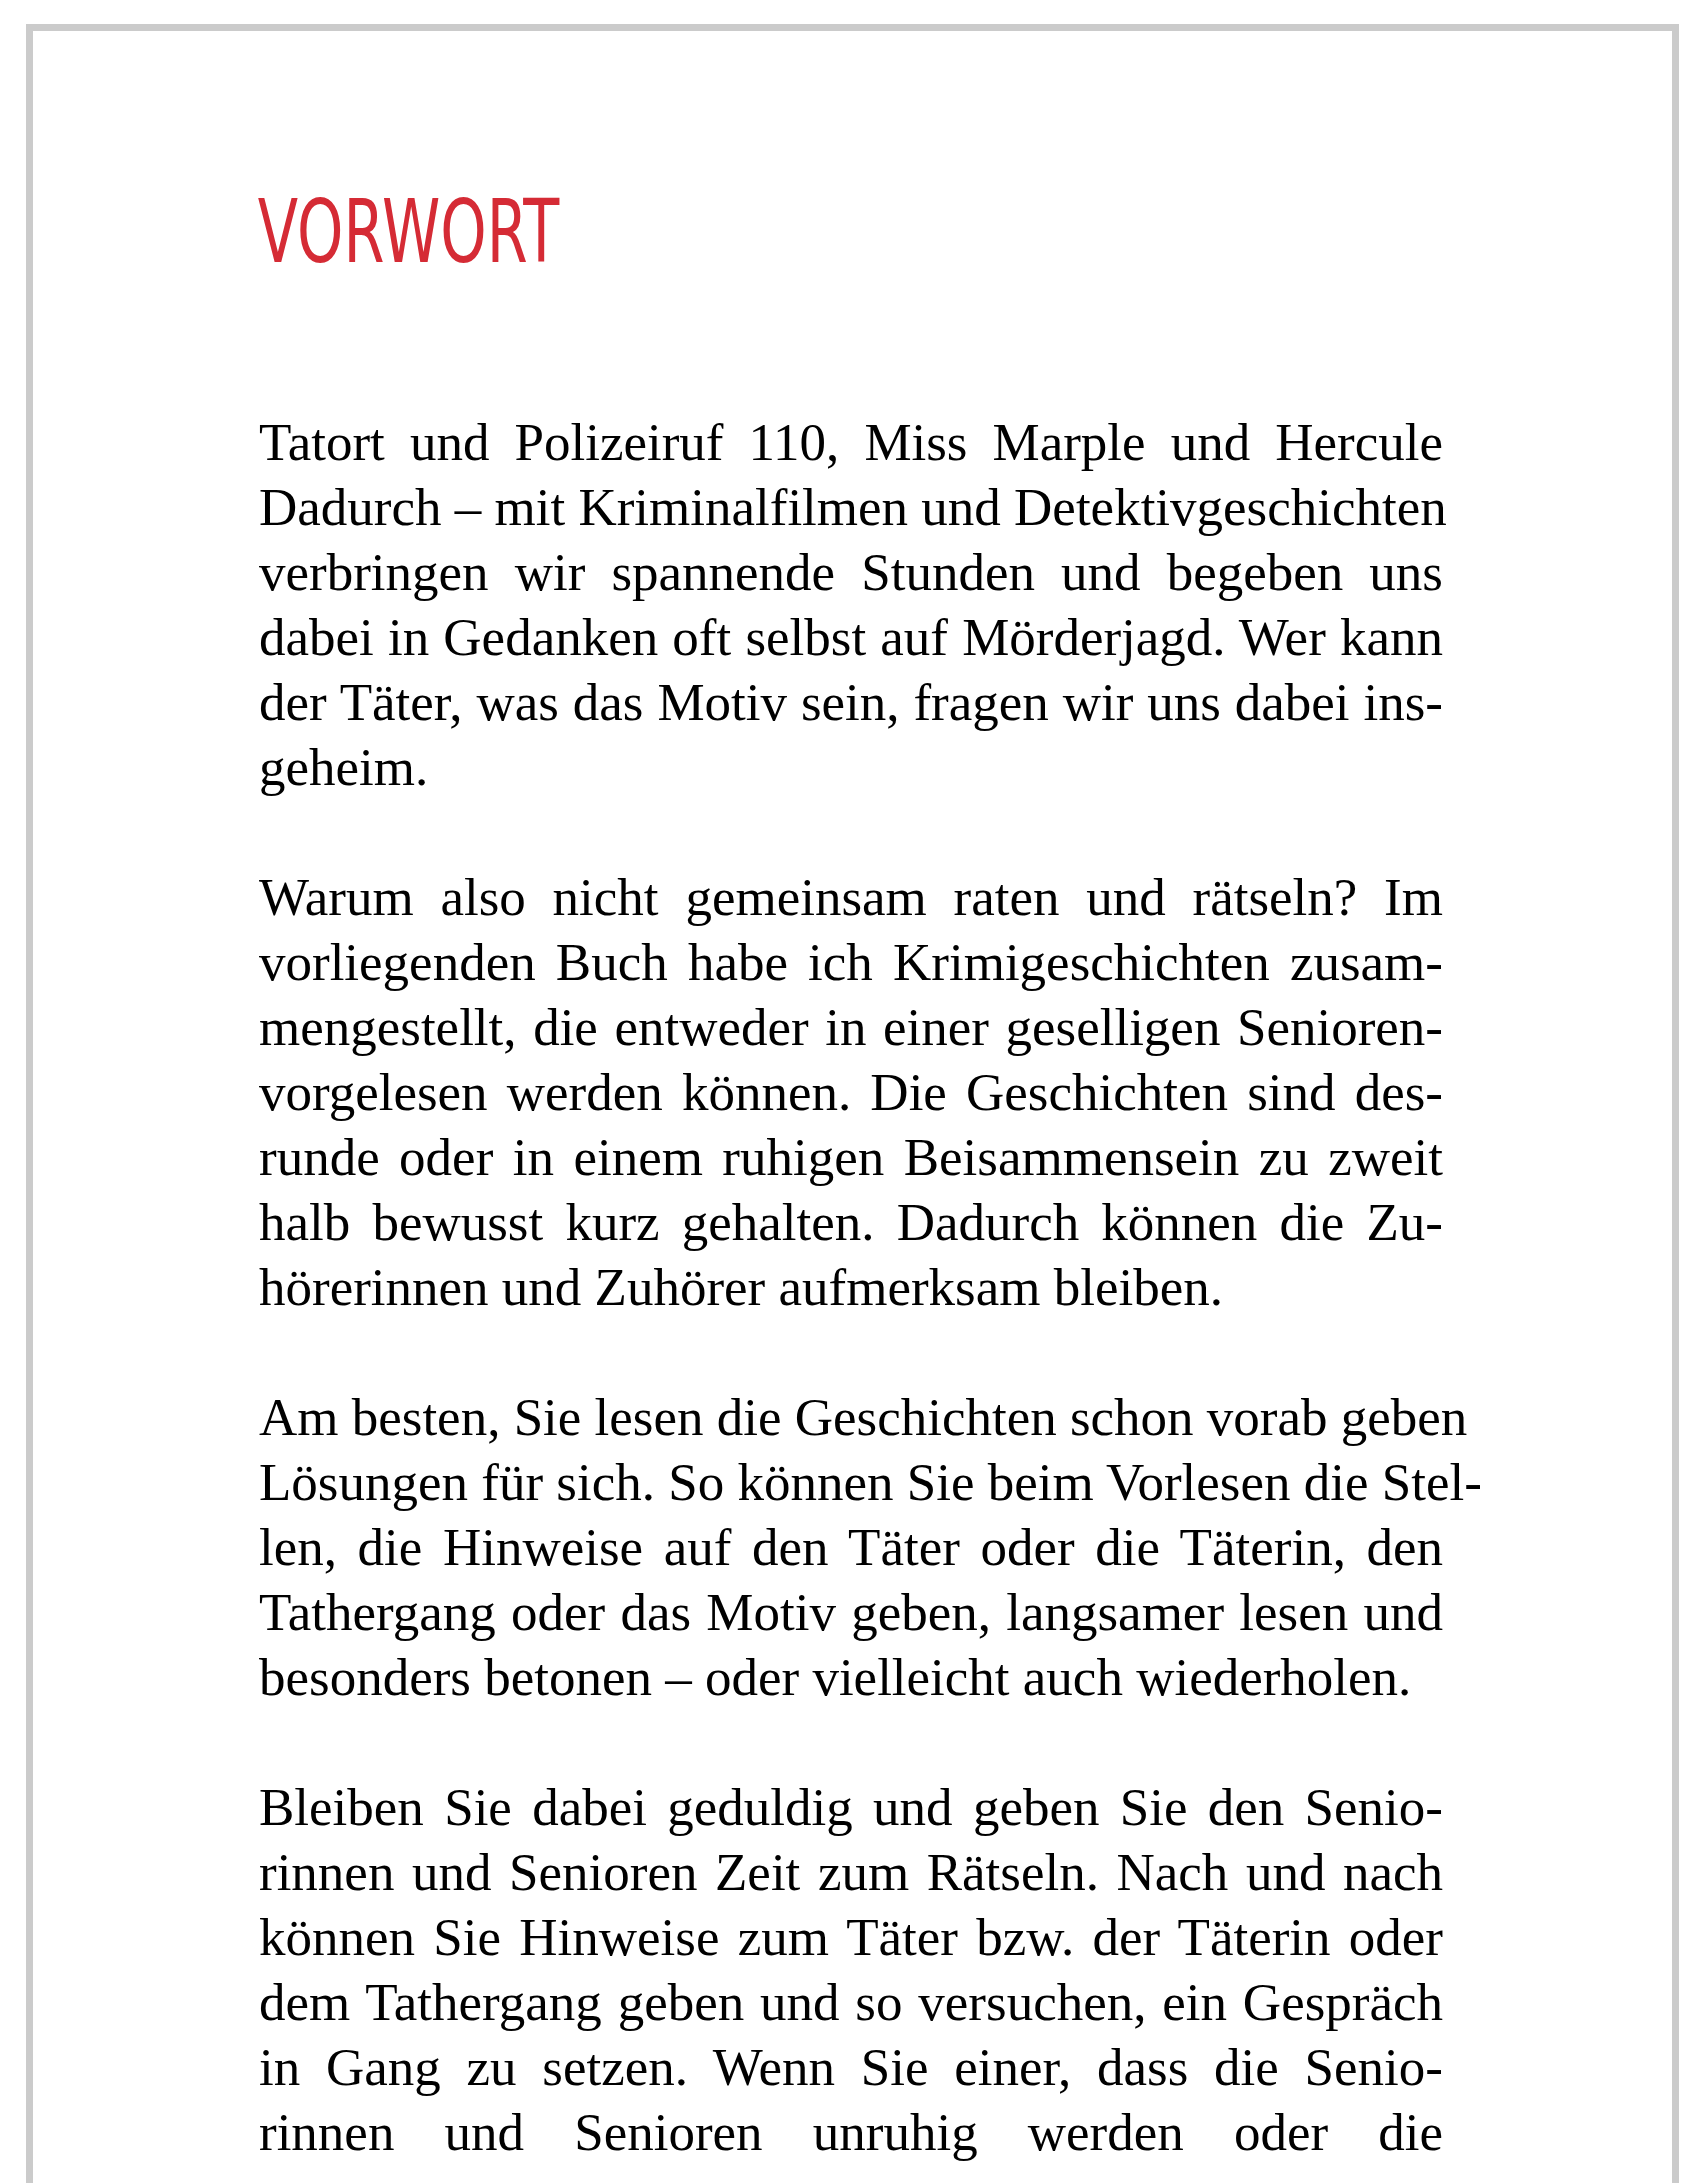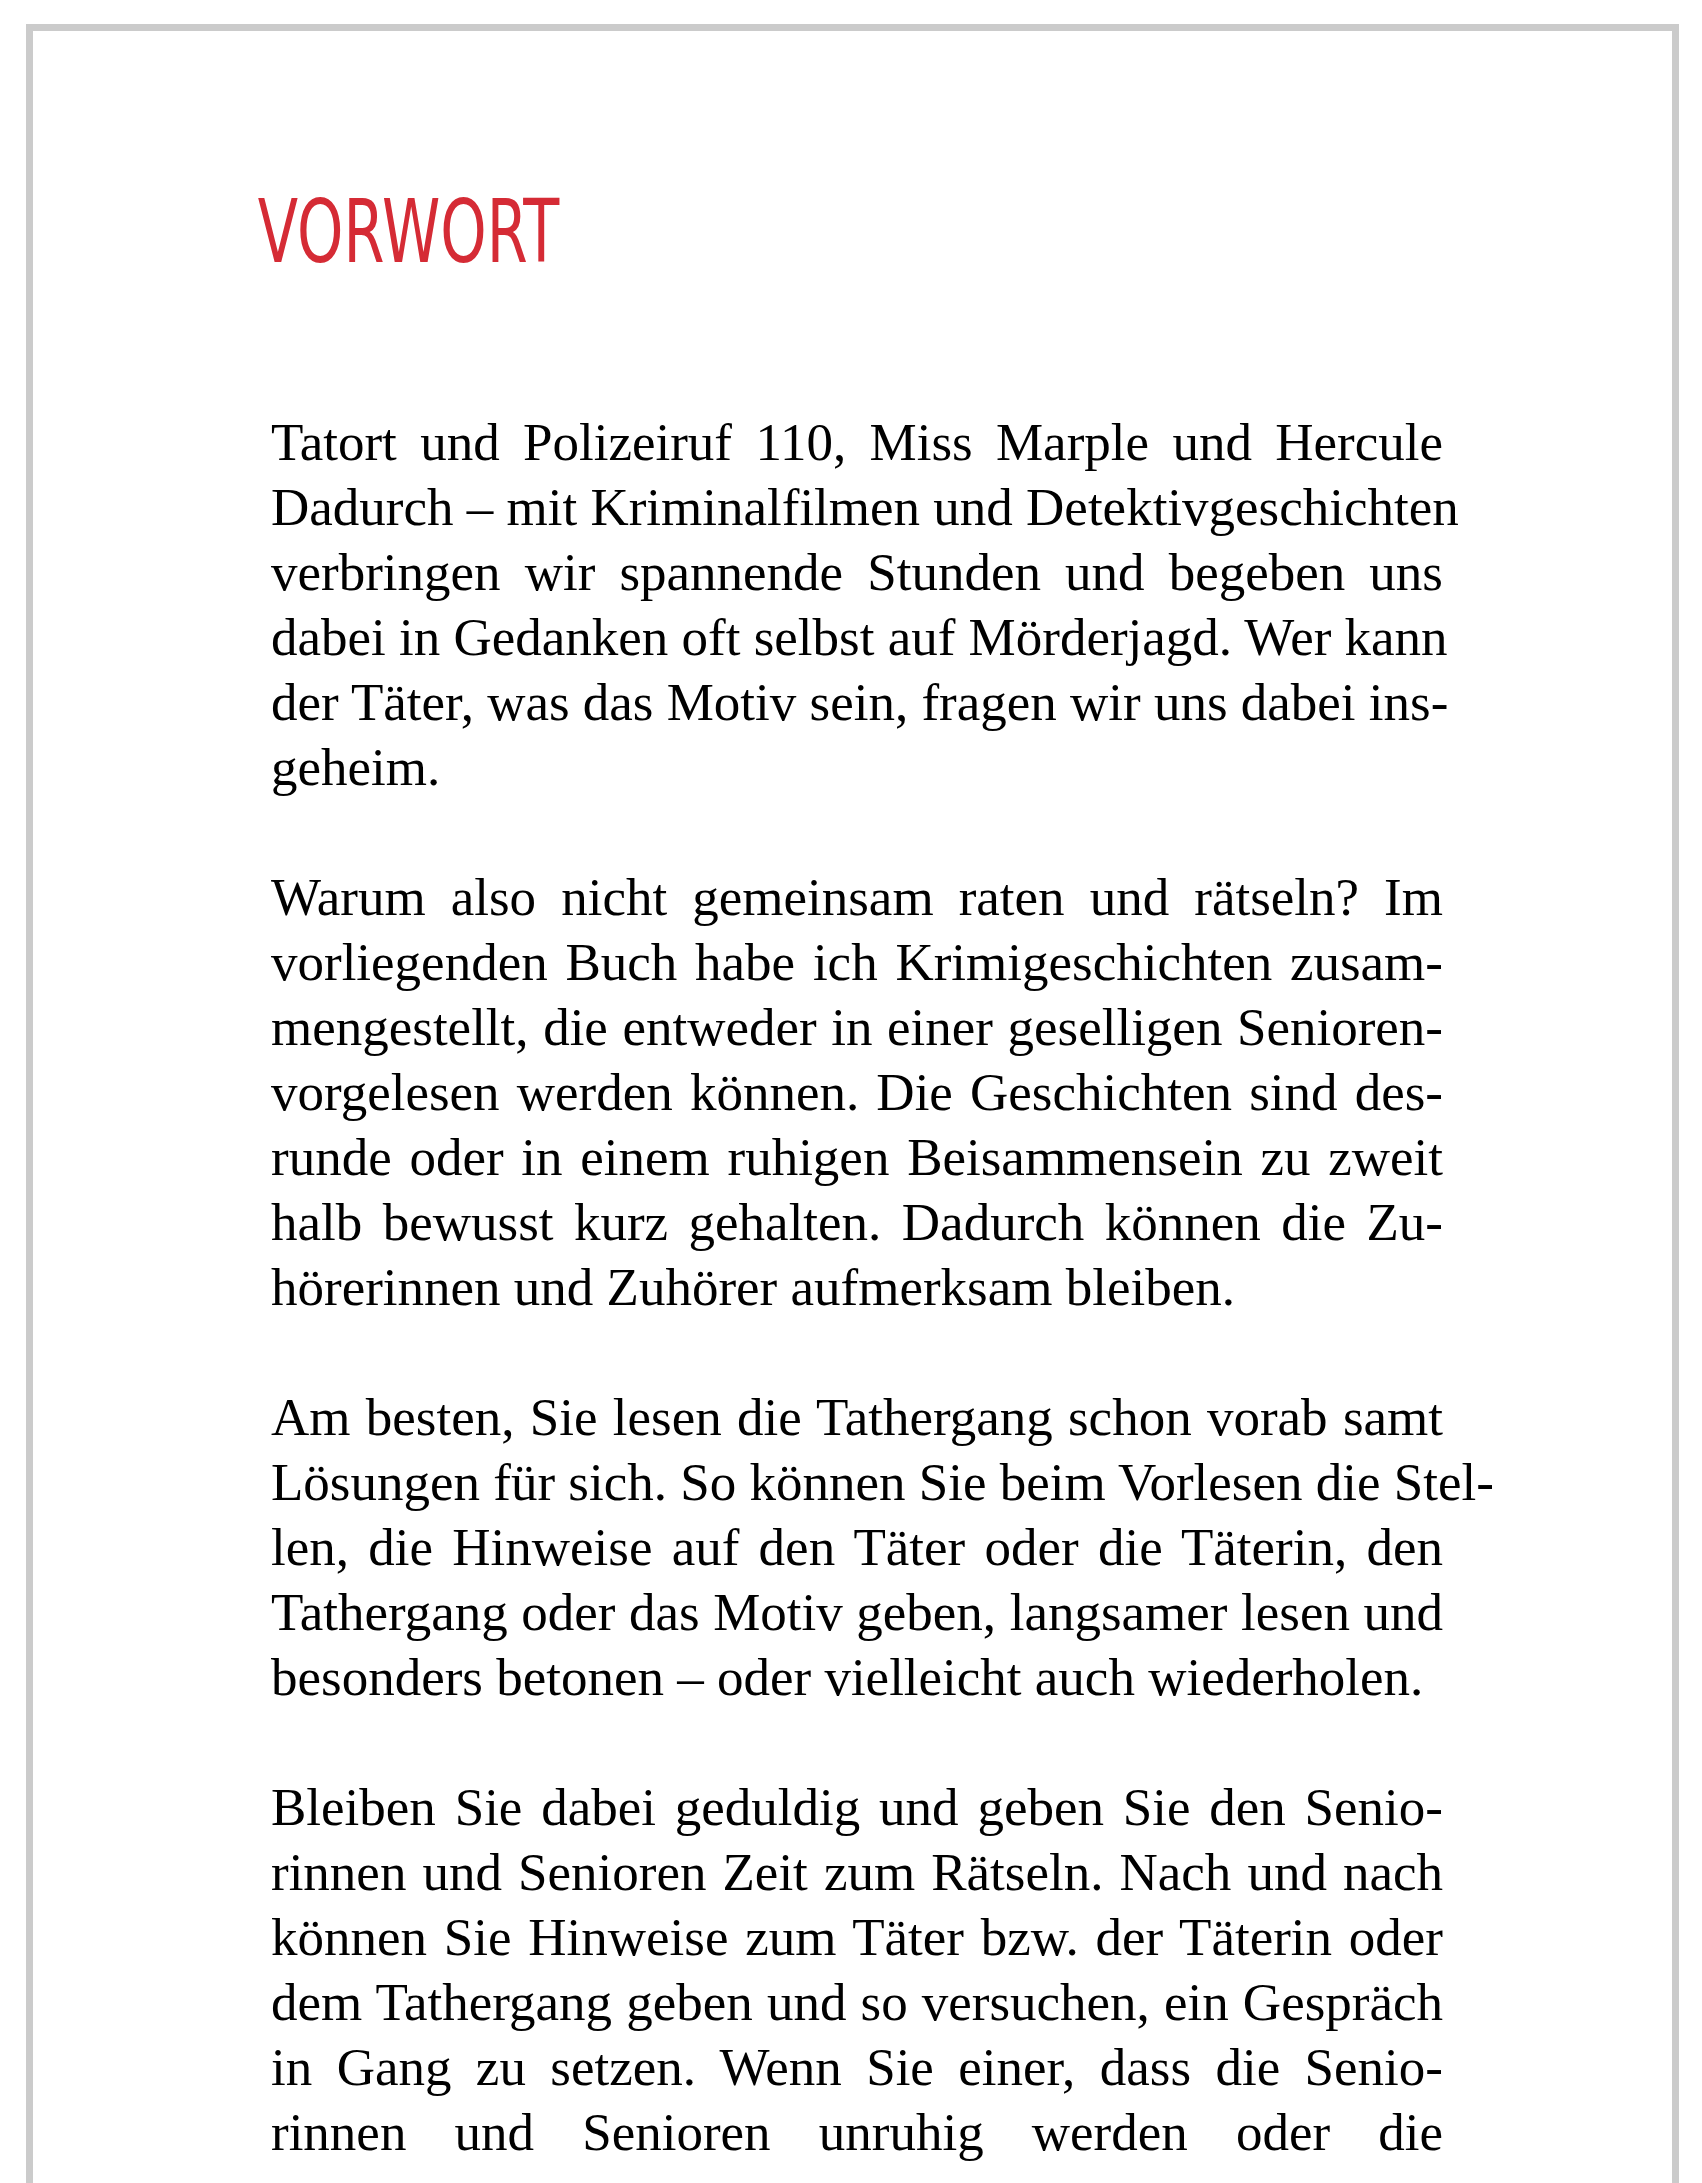--- a/index.html
+++ b/index.html
@@ -49,21 +49,20 @@
     }
     .paragraph {
       margin: 0 0 65px 0;
     }
     .line {
       display: block;
       white-space: nowrap;
       height: 65px;
       text-align: justify;
       text-align-last: justify;
-      margin-left: 12px;
     }
     .line.last {
       text-align: center;
       text-align-last: left;
     }
   </style>
 </head>
 <body>
 
 <div class="page-frame"></div>
@@ -84,21 +83,21 @@
   <div class="paragraph">
     <span class="line">Warum also nicht gemeinsam raten und rätseln? Im</span>
     <span class="line">vorliegenden Buch habe ich Krimigeschichten zusam-</span>
     <span class="line">mengestellt, die entweder in einer geselligen Senioren-</span>
     <span class="line">vorgelesen werden können. Die Geschichten sind des-</span>
     <span class="line">runde oder in einem ruhigen Beisammensein zu zweit</span>
     <span class="line">halb bewusst kurz gehalten. Dadurch können die Zu-</span>
     <span class="line last">hörerinnen und Zuhörer aufmerksam bleiben.</span>
   </div>
   <div class="paragraph">
-    <span class="line">Am besten, Sie lesen die Tathergang schon vorab samt</span>
+    <span class="line">Am besten, Sie lesen die Geschichten schon vorab geben</span>
     <span class="line">Lösungen für sich. So können Sie beim Vorlesen die Stel-</span>
     <span class="line">len, die Hinweise auf den Täter oder die Täterin, den</span>
     <span class="line">Tathergang oder das Motiv geben, langsamer lesen und</span>
     <span class="line last">besonders betonen – oder vielleicht auch wiederholen.</span>
   </div>
   <div class="paragraph">
     <span class="line">Bleiben Sie dabei geduldig und geben Sie den Senio-</span>
     <span class="line">rinnen und Senioren Zeit zum Rätseln. Nach und nach</span>
     <span class="line">können Sie Hinweise zum Täter bzw. der Täterin oder</span>
     <span class="line">dem Tathergang geben und so versuchen, ein Gespräch</span>

